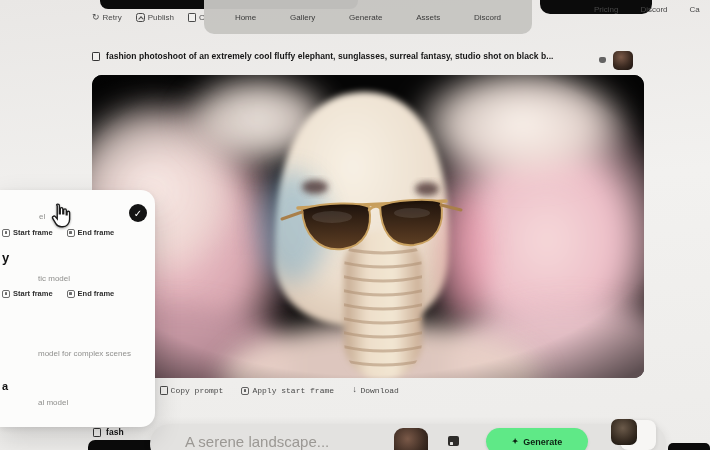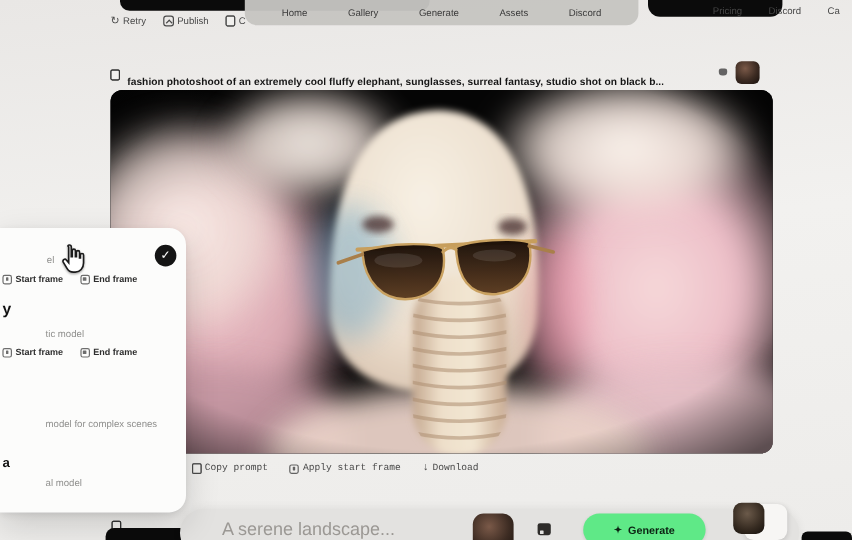--- a/index.html
+++ b/index.html
@@ -8,21 +8,21 @@
   #app { position:relative; width:710px; height:450px; overflow:hidden;
          background:linear-gradient(175deg,#e9e7e5 0%,#f2f1ef 45%,#edecea 100%); }
   .abs { position:absolute; }
 
   
   .bar-black { background:#0b0b0b; }
   .stub1 { left:100px; top:0; width:258px; height:9px; border-radius:0 0 8px 8px; z-index:2; }
   .stub2 { left:540px; top:0; width:112px; height:14px; border-radius:0 0 10px 10px; z-index:2; }
 
   
-  .nav { left:204px; top:0; width:328px; height:21px; z-index:10;
+  .nav { left:204px; top:0; width:328px; height:34px; z-index:10;
          background:rgba(198,197,194,.96); border-radius:0 0 10px 10px;
          display:flex; align-items:center; justify-content:space-around; padding:0 14px;}
   .nav span { font-size:8px; color:#3a3a3a; cursor:default; }
   .hlinks { left:594px; top:5px; z-index:3; display:flex; gap:22px; font-size:8px; color:#474747; white-space:nowrap;}
 
   
   .toolrow { display:flex; align-items:center; gap:14px; font-size:8px; color:#4a4a4a; z-index:3;}
   .toolrow .item { display:inline-flex; align-items:center; gap:3px; }
   .prevbar { left:92px; top:13px; }
   .cardbar { left:96px; top:386px; gap:18px; z-index:4;font-family:Liberation Mono, monospace;}
@@ -36,21 +36,21 @@
   .ic-copy::after { content:""; position:absolute; left:0; bottom:0; width:6px; height:7px;
                     border:1px solid currentColor; border-radius:1.5px; background:#f1f0ee; }
   .ic-pub { position:relative; width:9px; height:9px; border:1px solid currentColor; border-radius:2.5px; display:inline-block;}
   .ic-pub::after { content:""; position:absolute; left:2.6px; top:2.8px; width:3px; height:3px;
                    border-left:1px solid currentColor; border-top:1px solid currentColor; transform:rotate(45deg); }
   .ic-frame { width:8px; height:8px; border:1px solid currentColor; border-radius:2px; position:relative; display:inline-block; opacity:.85;}
   .ic-frame::after { content:""; position:absolute; left:1.5px; top:1.5px; width:2.5px; height:2.5px; background:currentColor; border-radius:.5px;}
 
   
   .promptrow { left:92px; top:51px; width:500px; display:flex; align-items:center; gap:6px; z-index:4; color:#333;}
-  .prompt-text { font-size:8.5px; font-weight:700; color:#151515; white-space:nowrap; overflow:hidden; max-width:486px; letter-spacing:.05px;margin-top:12px;}
+  .prompt-text { font-size:8.5px; font-weight:700; color:#151515; white-space:nowrap; overflow:hidden; max-width:486px; letter-spacing:.05px;}
   .minibadge { left:599px; top:57px; width:7px; height:6px; background:#4b4b4b; border-radius:2px 2px 3px 3px; z-index:4; opacity:.85;}
   .avatar { background:radial-gradient(circle at 40% 32%, #7a5948 0%, #3c2b22 55%, #17100d 100%); }
   .av-top { left:613px; top:51px; width:20px; height:19px; border-radius:5px; z-index:4; }
 
   
   .video { left:92px; top:75px; width:552px; height:303px; border-radius:10px; overflow:hidden;
            background:#050505; z-index:4; }
 
   
   .panel { left:0; top:190px; width:155px; height:237px; z-index:20;

